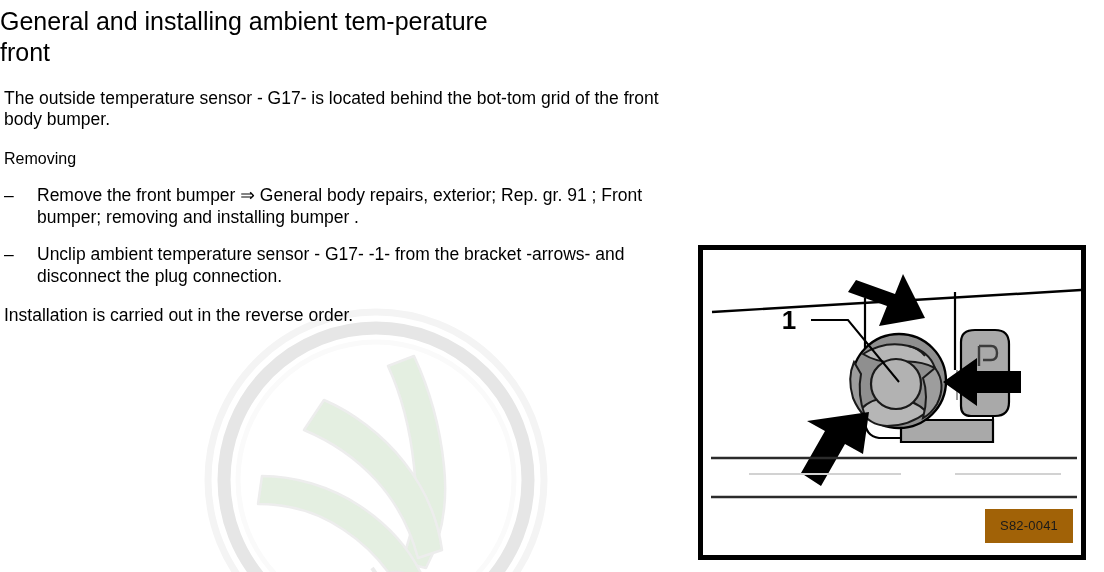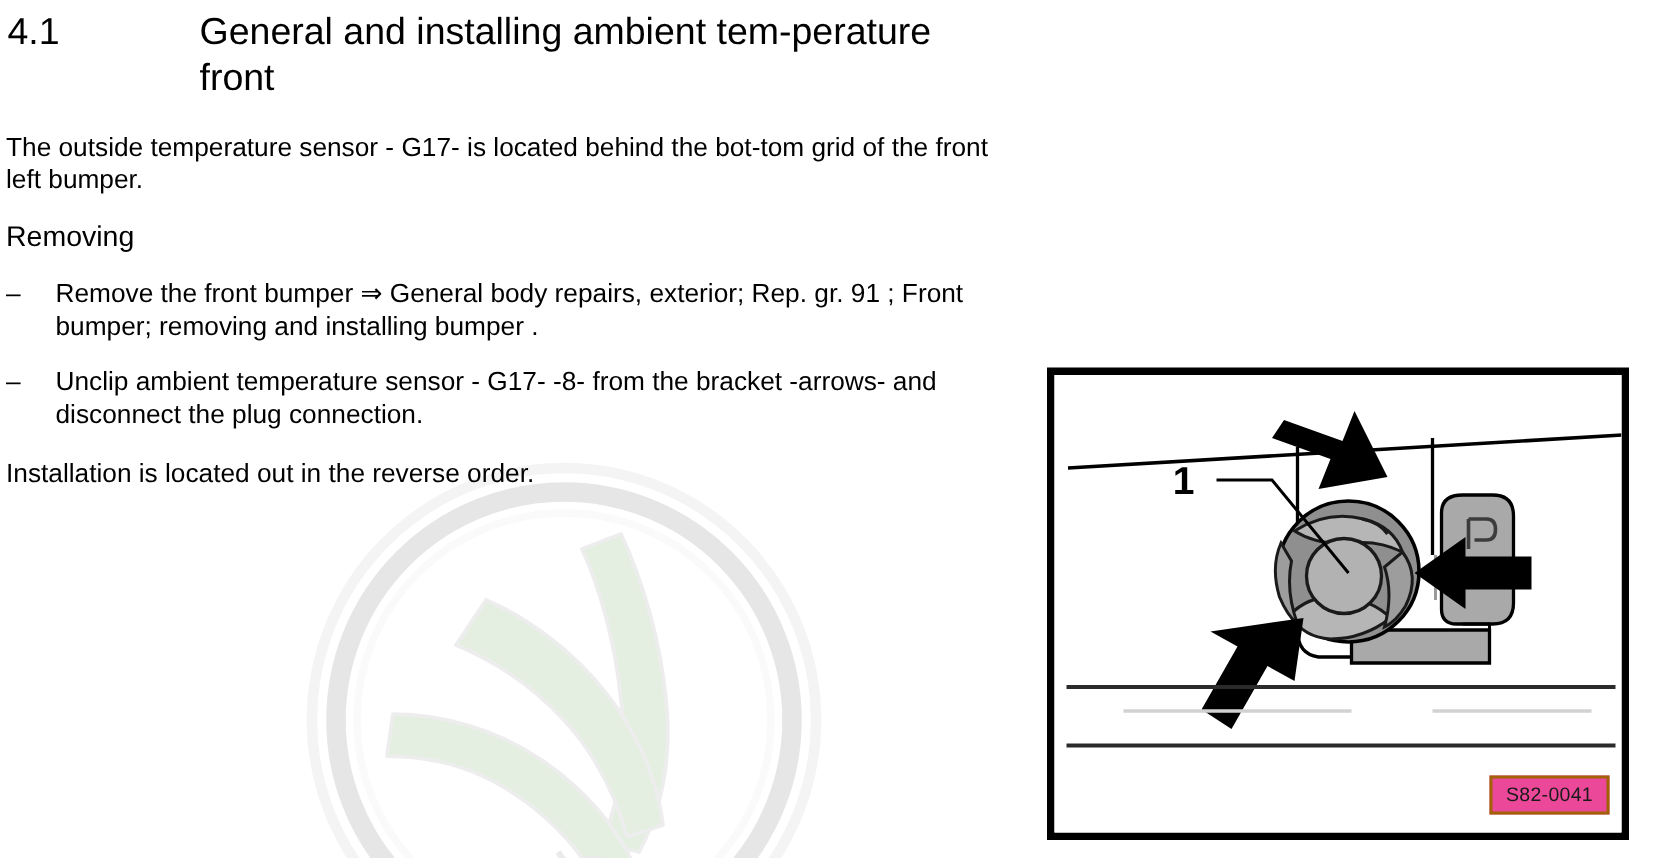--- a/index.html
+++ b/index.html
@@ -60,21 +60,21 @@
   }
 
   .para {
     font-size: 17.5px;
     line-height: 21px;
     padding-left: 4px;
     margin-top: 18px;
   }
 
   .subhead {
-    font-size: 19px;
+    font-size: 16px;
     line-height: 21px;
     padding-left: 4px;
     margin-top: 18px;
   }
 
   .bullet {
     display: flex;
     font-size: 17.5px;
     line-height: 21.5px;
     padding-left: 4px;
@@ -109,22 +109,22 @@
   }
   #figure-svg {
     position: absolute;
     left: 0;
     top: 0;
   }
   #fig-id-box {
     position: absolute;
     right: 8px;
     bottom: 12px;
-    border: 2px solid #a16207;
-    background: #ec4899;
+    border: 6px solid #a16207;
+    background: #a16207;
     font-size: 13px;
     line-height: 15px;
     padding: 3px 9px 4px 9px;
     letter-spacing: 0.2px;
     color: #1a1a1a;
   }
 </style>
 </head>
 <body>
 
@@ -152,40 +152,39 @@
       <g fill="none" stroke="#ebebeb" stroke-width="4">
         <path d="M 176 268 C 176 268 192 290 198 310"></path>
       </g>
       <circle cx="200" cy="300" r="26" fill="#ffffff" stroke="#e9e9e9" stroke-width="7"></circle>
     </g>
   </svg>
 
   <div id="text-col">
 
     <div class="heading-row">
-      <div class="heading-num">4.1</div>
       <div class="heading-title"><span>General and installing ambient tem-</span><span>perature front</span></div>
     </div>
 
-    <div class="para" style="margin-top:20px;">The outside temperature sensor - G17- is located behind the bot-tom grid of the front left bumper.</div>
+    <div class="para" style="margin-top:20px;">The outside temperature sensor - G17- is located behind the bot-tom grid of the front body bumper.</div>
 
     <div class="subhead">Removing</div>
 
     <div class="bullet">
       <div class="bullet-dash">–</div>
       <div class="bullet-body">Remove the front bumper ⇒  General body repairs, exterior; Rep. gr.  91 ; Front bumper; removing and installing bumper .</div>
     </div>
 
     <div class="bullet">
       <div class="bullet-dash">–</div>
-      <div class="bullet-body">Unclip ambient temperature sensor - G17- -8- from the bracket -arrows- and disconnect the plug connection.</div>
-    </div>
-
-
-    <div class="para">Installation is located out in the reverse order.</div>
+      <div class="bullet-body">Unclip ambient temperature sensor - G17- -1- from the bracket -arrows- and disconnect the plug connection.</div>
+    </div>
+
+
+    <div class="para">Installation is carried out in the reverse order.</div>
 
   </div>
 
   <div id="figure">
     <div id="figure-inner">
 
       <svg id="figure-svg" width="378" height="305" viewBox="0 0 378 305" xmlns="http://www.w3.org/2000/svg">
 
         <path d="M 9 62 L 379 40" fill="none" stroke="#000000" stroke-width="2.4"></path>
 

